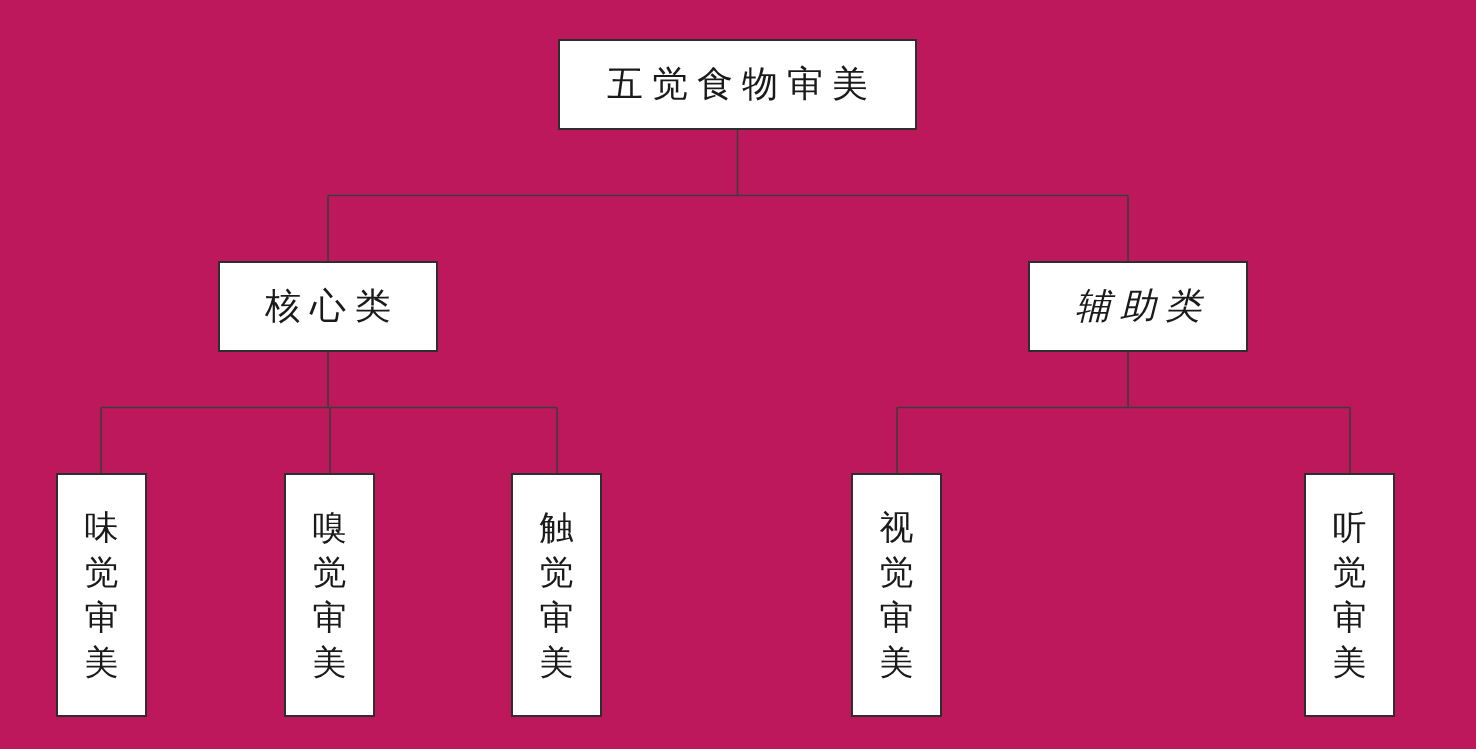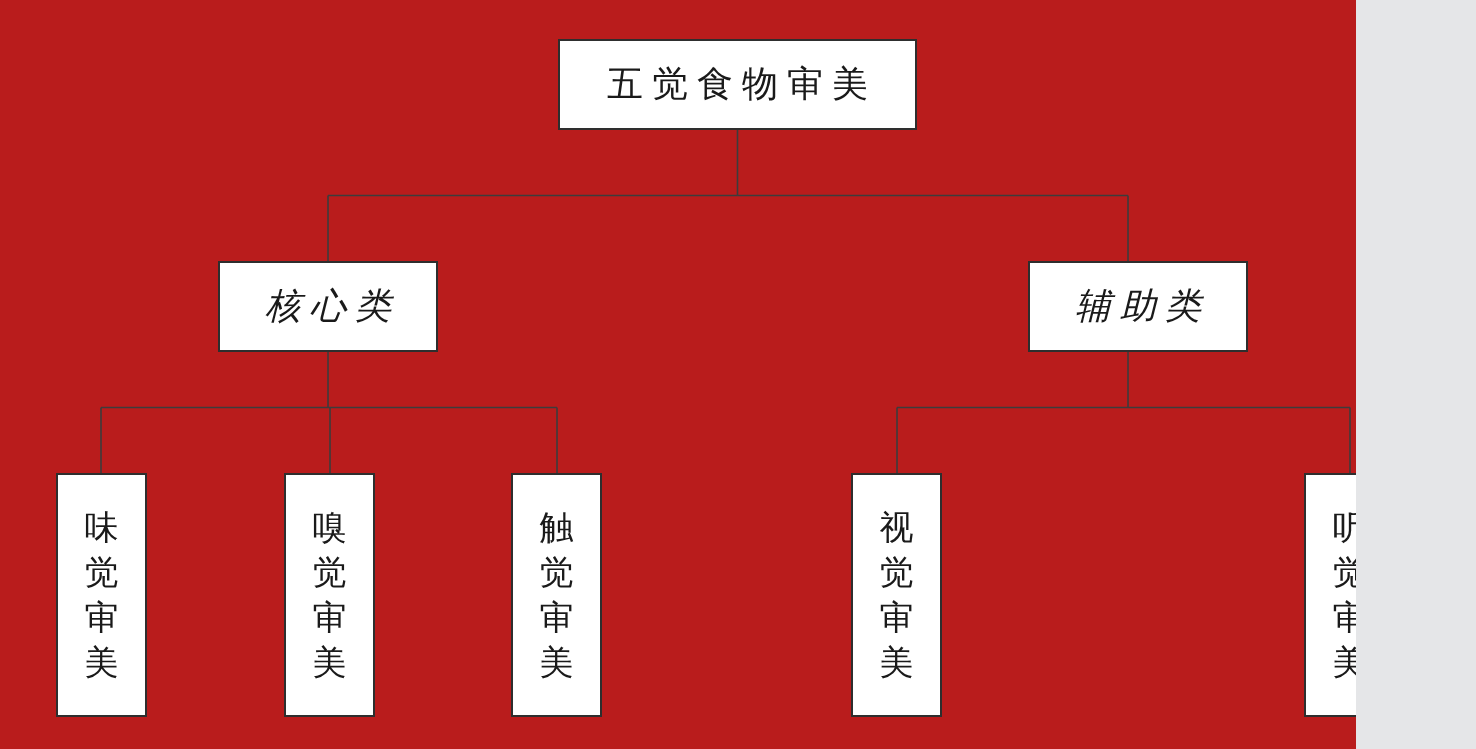--- a/index.html
+++ b/index.html
@@ -2,23 +2,23 @@
 <html><head>
 <meta charset="utf-8">
 <style>
   html, body {
     margin: 0;
     padding: 0;
     background: #e5e6e8;
   }
   .canvas {
     position: relative;
-    width: 1356px;
+    width: 1476px;
     height: 749px;
-    background: #b91c1c;
+    background: #be185d;
     font-family: "Liberation Serif", "DejaVu Serif", serif;
     color: #1a1a1a;
     overflow: hidden;
   }
   .connectors {
     position: absolute;
     left: 0; top: 0;
     width: 1476px;
     height: 749px;
   }
@@ -34,21 +34,21 @@
   .node-h {
     font-size: 36px;
     letter-spacing: 9px;
     padding-left: 9px; 
     white-space: nowrap;
   }
   .node-root {
     left: 558px; top: 39px; width: 359px; height: 91px;
   }
   .node-cat-left {
-    left: 218px; top: 261px; width: 220px; height: 91px; font-style: italic;
+    left: 218px; top: 261px; width: 220px; height: 91px;
   }
   .node-cat-right {
     left: 1028px; top: 261px; width: 220px; height: 91px; font-style: italic;
   }
   .node-leaf {
     top: 473px; width: 91px; height: 244px;
     flex-direction: column;
   }
   .node-leaf .vchars {
     display: flex;

